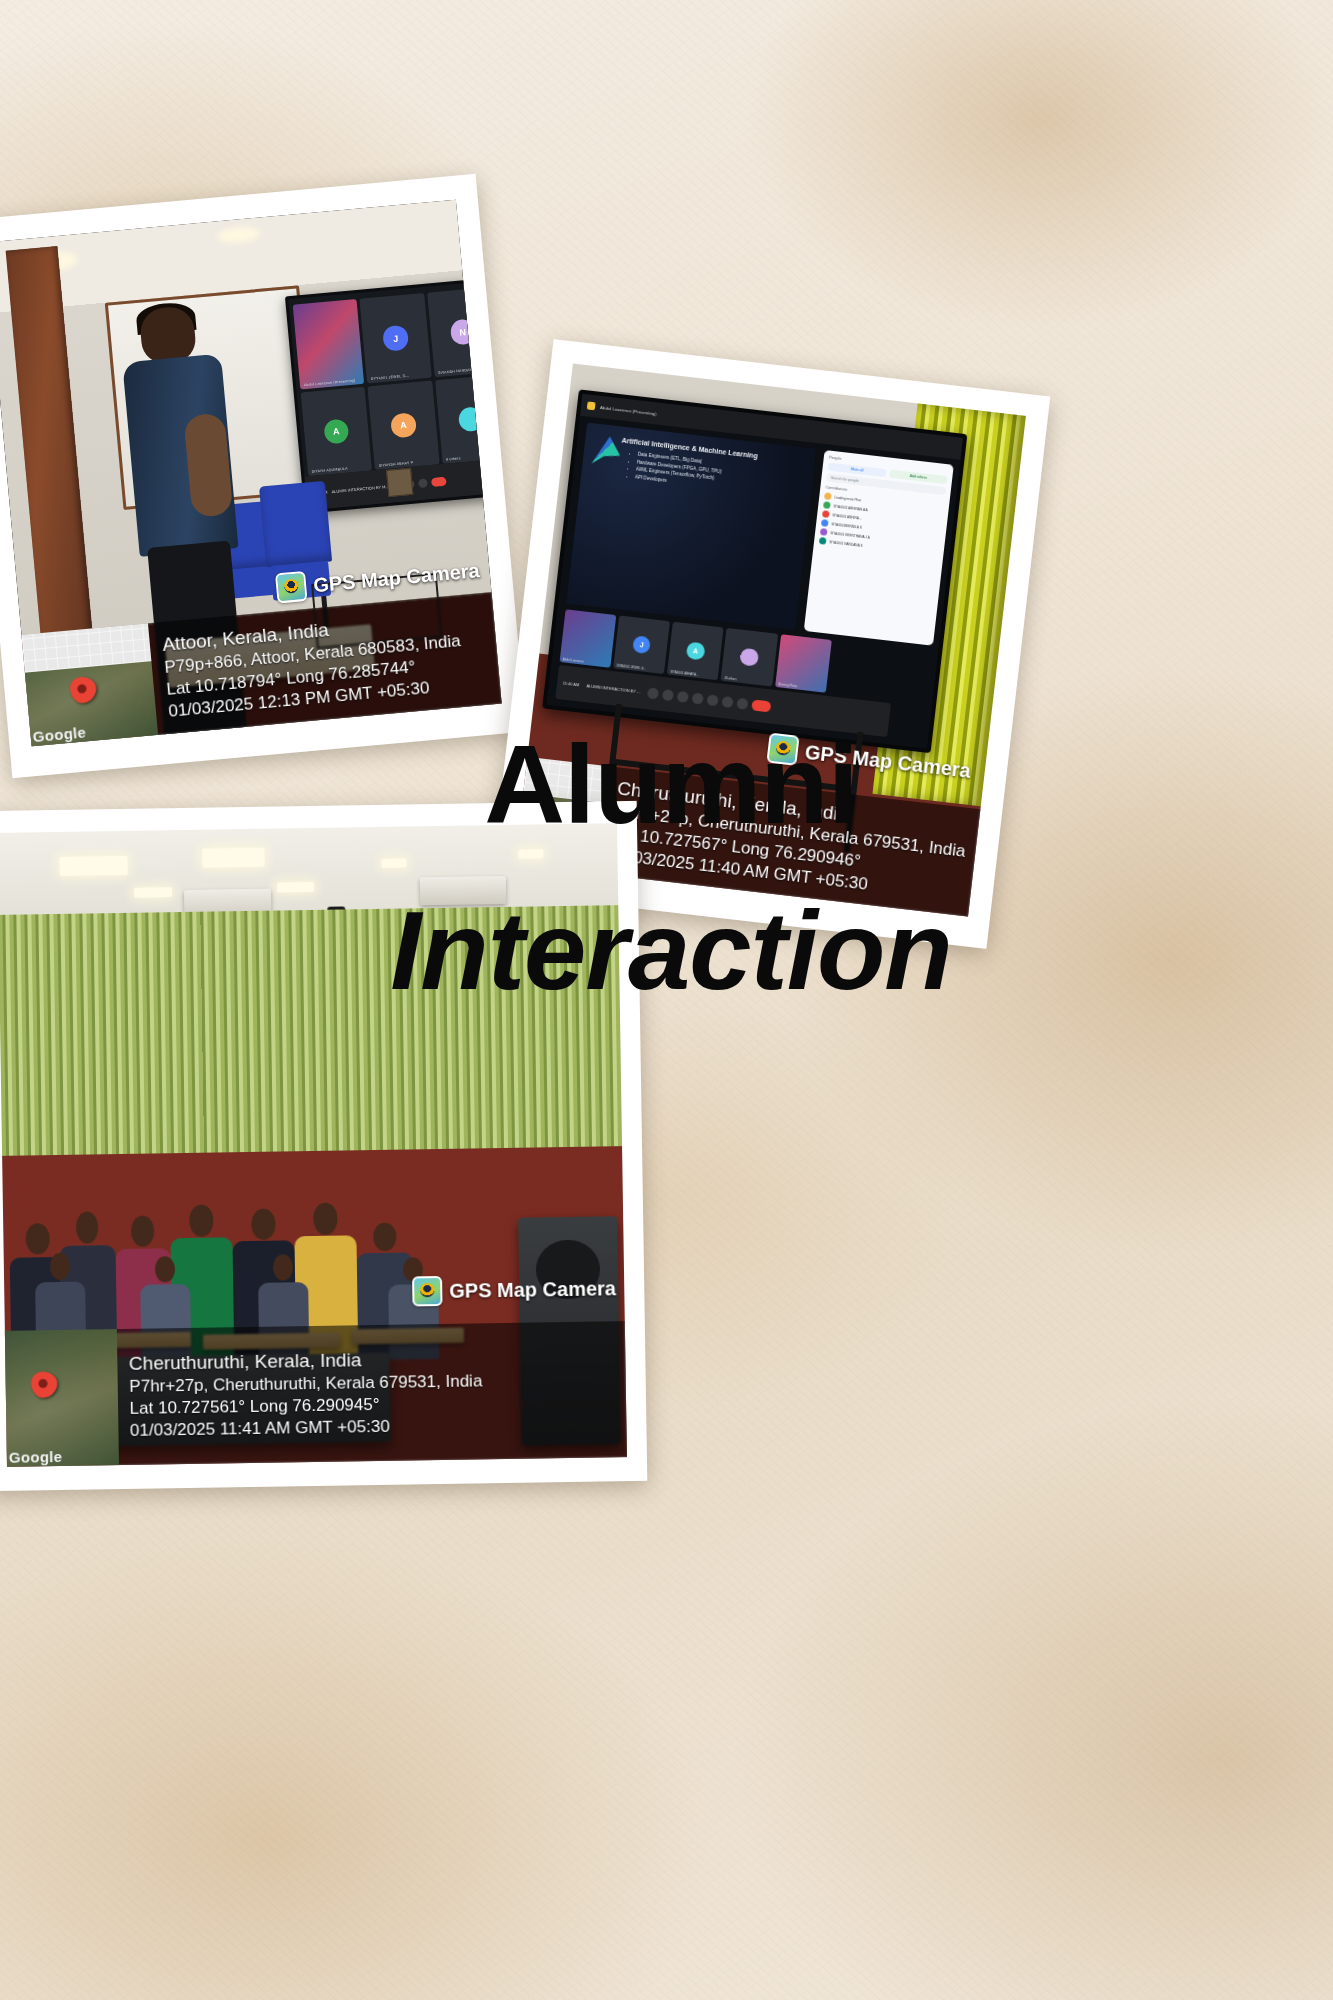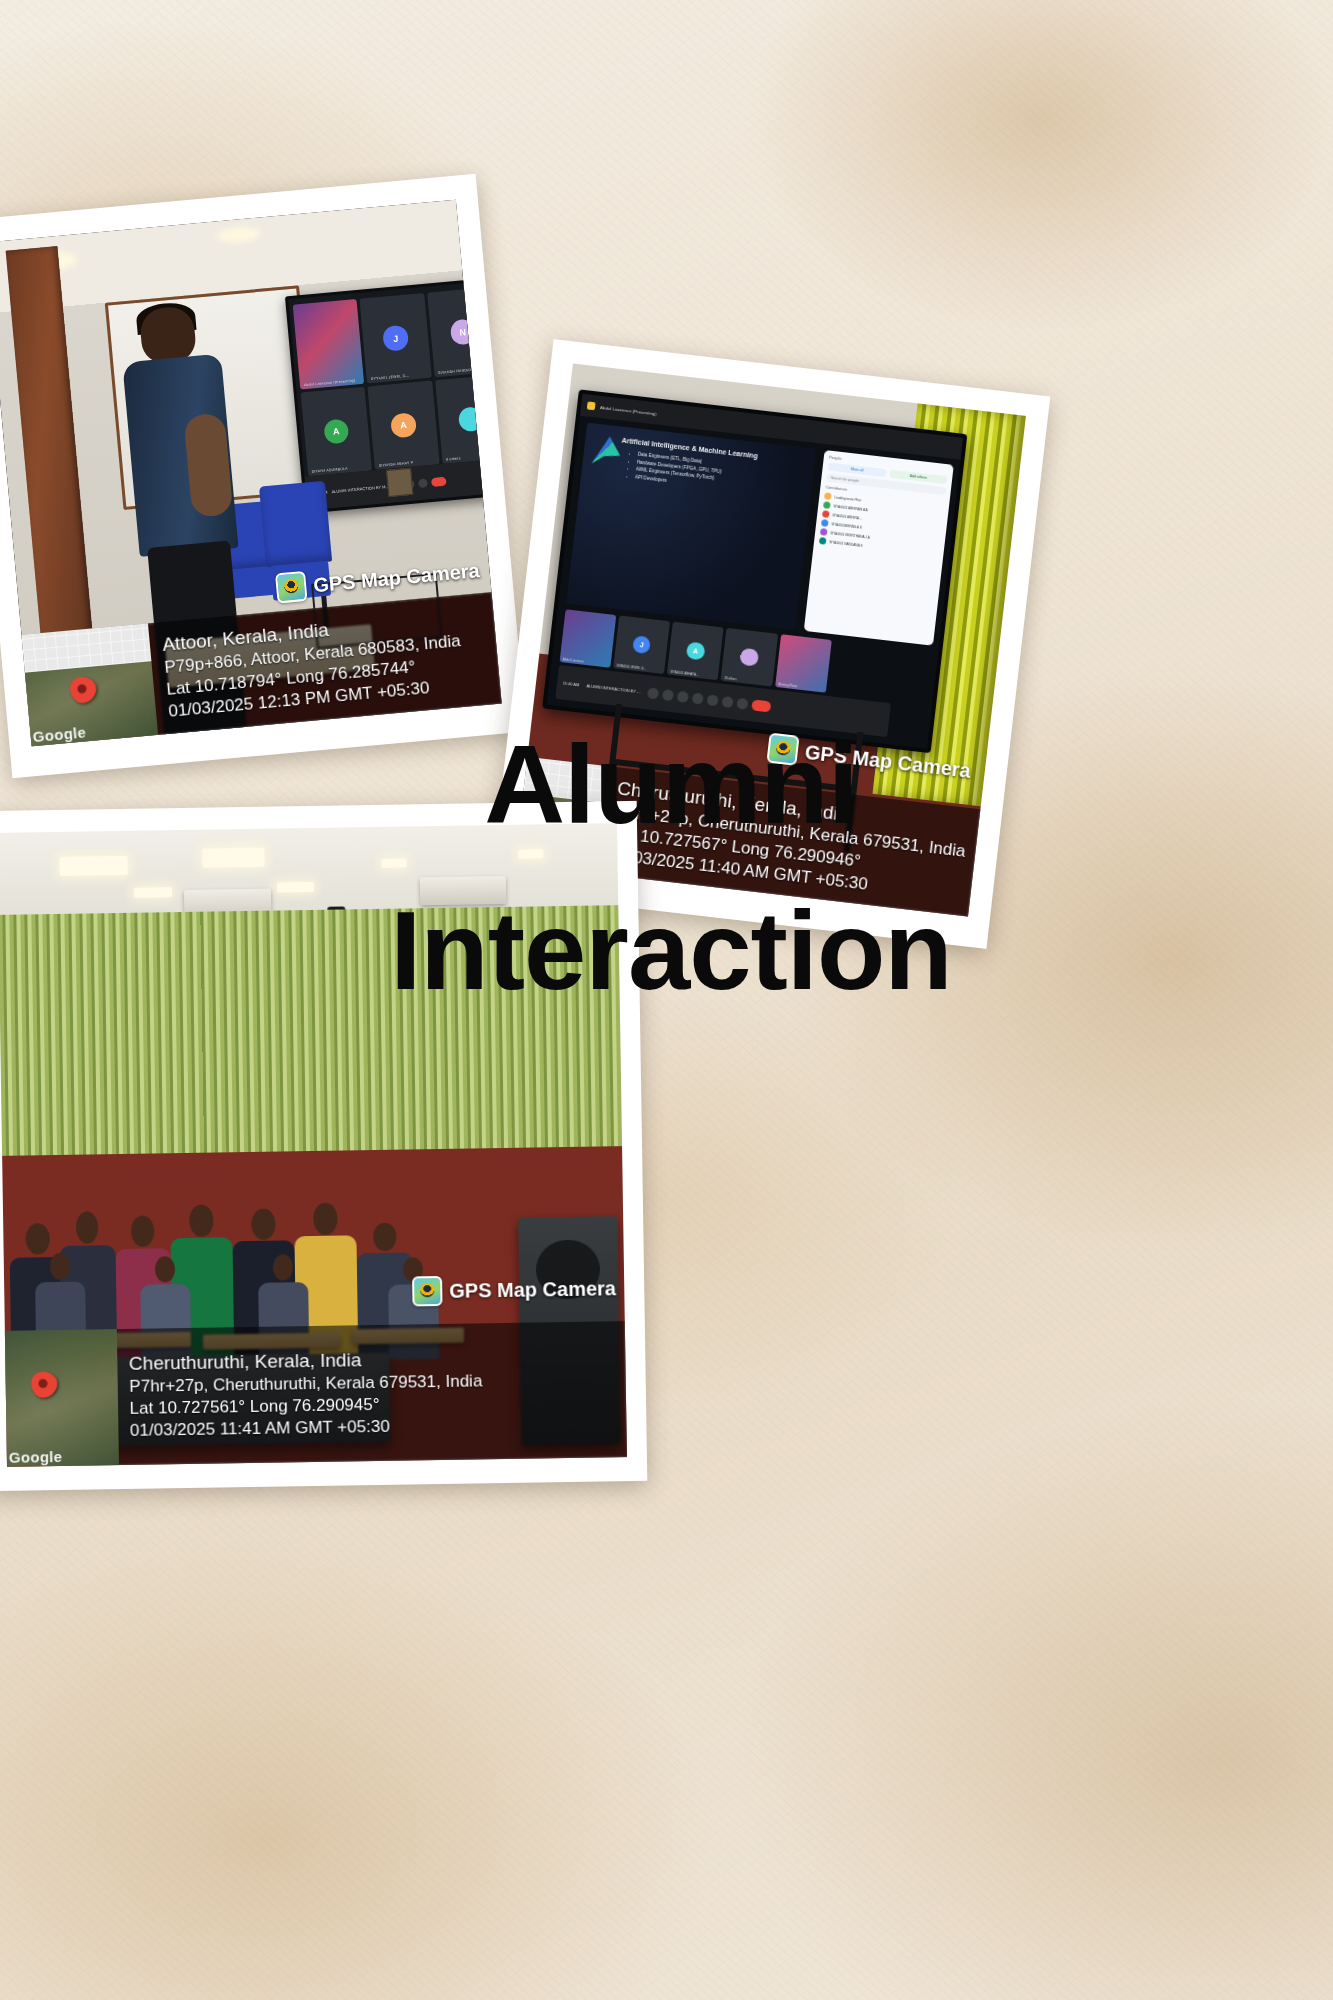--- a/index.html
+++ b/index.html
@@ -292,21 +292,21 @@
     position:absolute; z-index: 40;
     left:9px; right:0;
     text-align:center;
     color:#0a0a0a;
     font-weight:800;
     letter-spacing:-1px;
     line-height:1.02;
     pointer-events:none;
   }
   .title .l1 { font-size:112px; }
-  .title .l2 { font-size:112px; }
+  .title .l2 { font-size:112px;font-style:italic; }
   .t-line { display:block; }
 </style>
 </head>
 <body>
 
 <div class="canvas">
   <div class="grain"></div>
 
   <div class="polaroid" id="card1">
     <div class="inner">

